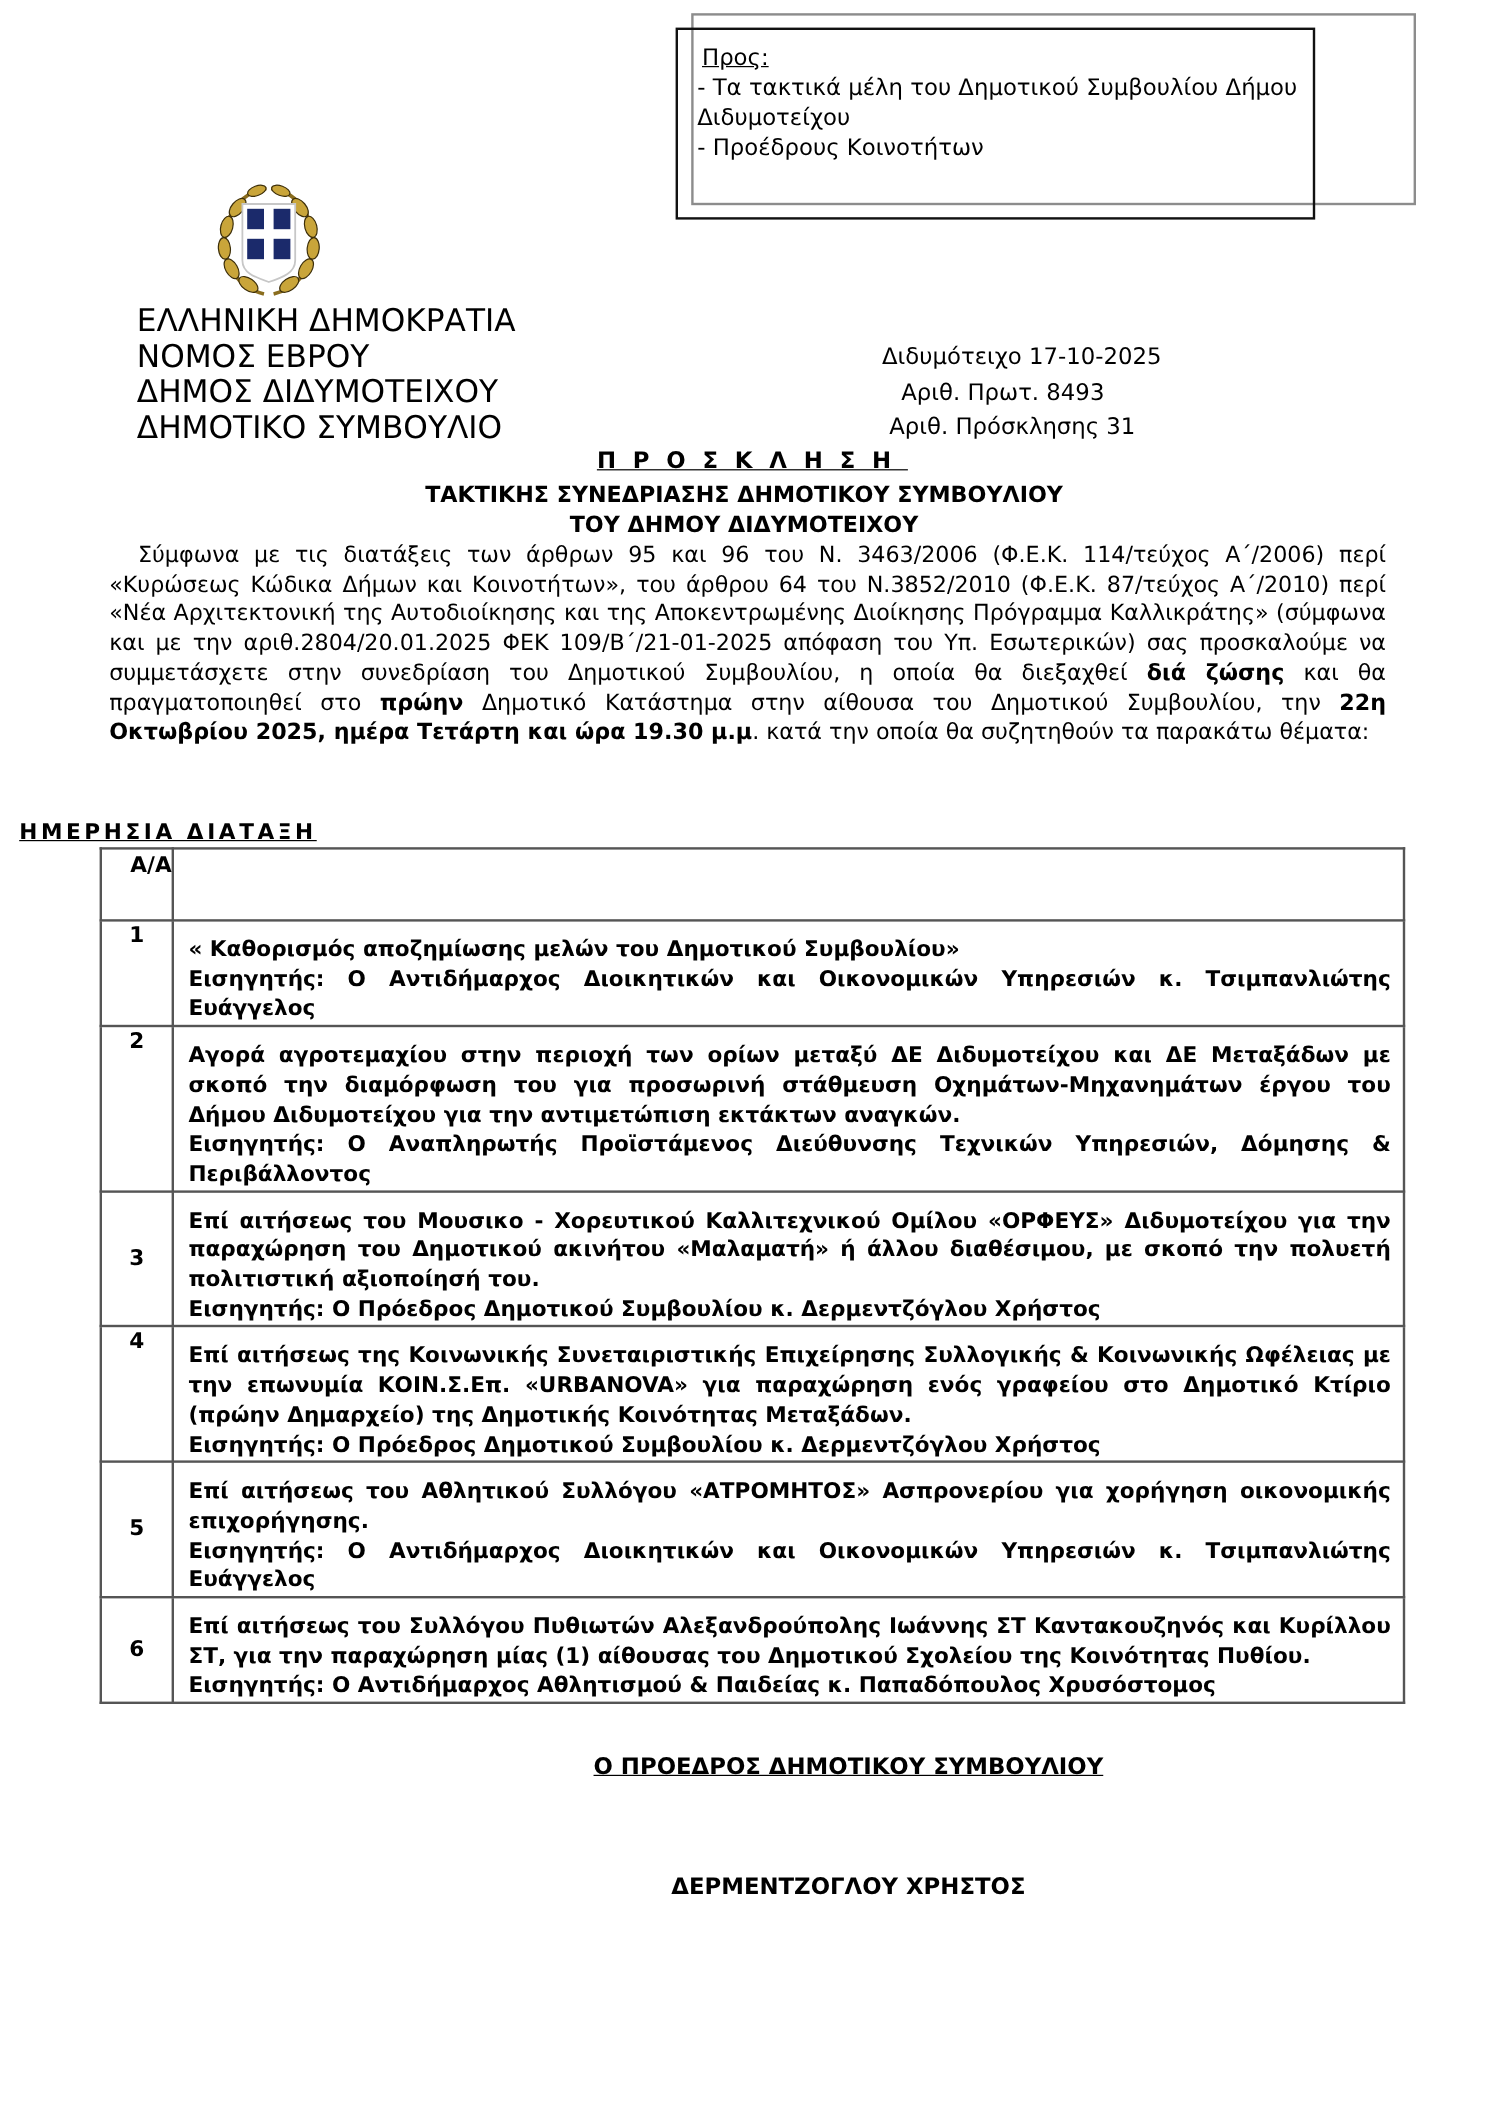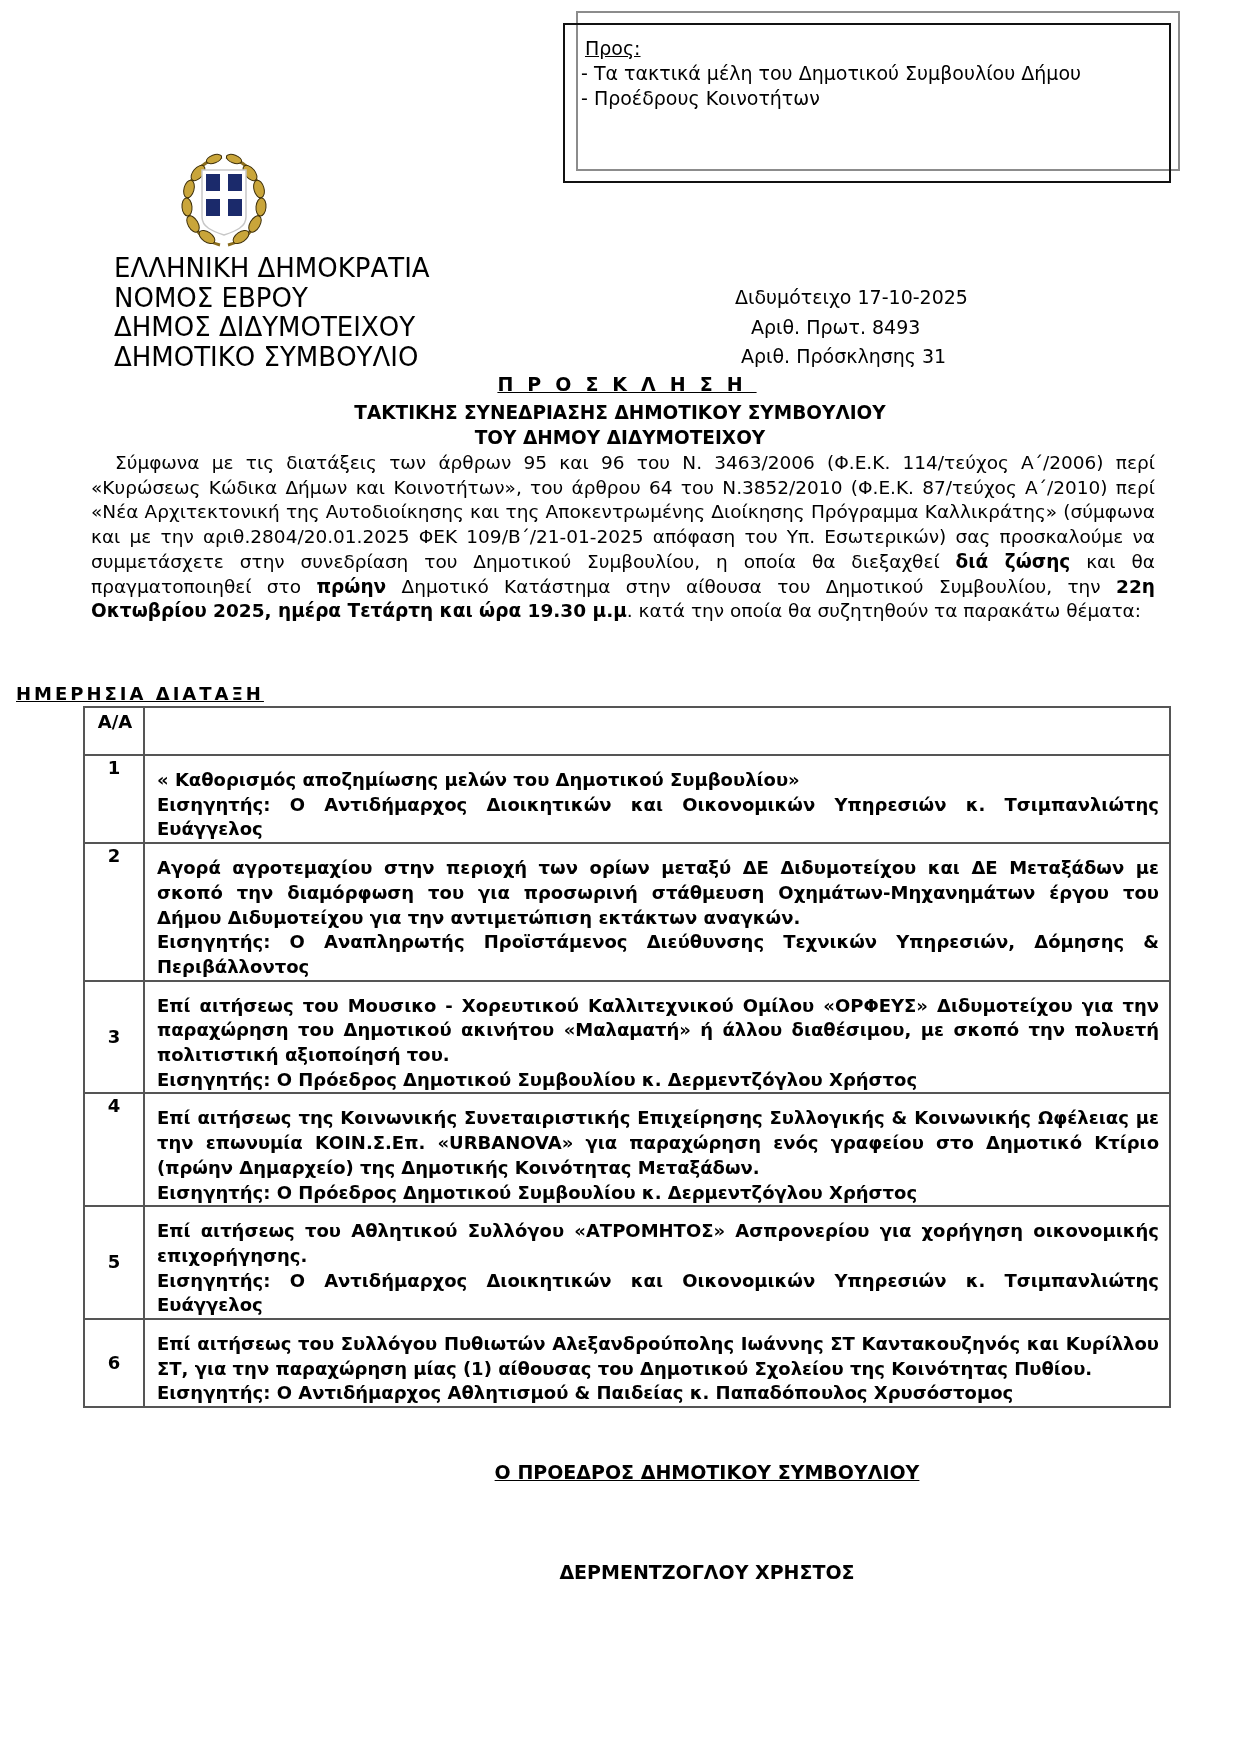--- a/index.html
+++ b/index.html
@@ -4,21 +4,21 @@
 <style>
   * { box-sizing: border-box; margin: 0; padding: 0; }
   html, body { width: 1240px; height: 1754px; background: #ffffff; }
   body { position: relative; font-family: "DejaVu Sans", sans-serif; color: #000; overflow: hidden; }
 
   .recipients-outer {
     position: absolute; left: 576px; top: 11px; width: 604px; height: 160px;
     border: 2px solid #8c8c8c;
   }
   .recipients-box {
-    position: absolute; left: 563px; top: 23px; width: 608px; height: 160px;
+    position: absolute; left: 563px; top: 23px; width: 533px; height: 160px;
     border: 2px solid #111;
     padding: 11px 0 0 16px;
     font-size: 19px; line-height: 25px;
   }
   .recipients-box .title { text-decoration: underline; padding-left: 4px; }
   .recipients-box div { white-space: nowrap; }
 
   .emblem { position: absolute; left: 176px; top: 151px; width: 96px; height: 97px; }
 
   .authority { position: absolute; left: 114px; top: 254px; font-size: 26px; line-height: 29.5px; }
@@ -53,40 +53,41 @@
   }
   .agenda-title span { text-decoration: underline; }
 
   table.agenda {
     position: absolute; left: 83px; top: 706px; width: 1088px;
     border-collapse: collapse; font-size: 18px; font-weight: bold; line-height: 24.7px;
   }
   table.agenda td { border: 2px solid #555; vertical-align: top; }
   table.agenda td.num { width: 60px; text-align: center; vertical-align: middle; }
   table.agenda td.num.top { vertical-align: top; }
-  table.agenda td.hdr { text-align: center; padding-left: 2px; height: 48px; vertical-align: top; padding-top: 2px; }
+  table.agenda td.hdr { text-align: right; padding-left: 2px; height: 60px; vertical-align: top; padding-top: 2px; }
   table.agenda td.content { padding: 12px 10px 0 12px; text-align: justify; }
   table.agenda td.content div { text-align: justify; }
 
   .sig-title {
     position: absolute; left: 0; width: 1240px; top: 1461px; text-align: center;
     font-weight: bold; font-size: 19px; padding-left: 174px; text-decoration: underline;
   }
   .sig-name {
     position: absolute; left: 0; width: 1240px; top: 1561px; text-align: center;
     font-weight: bold; font-size: 19px; padding-left: 174px;
   }
 </style>
 </head>
 <body>
 
 <div class="recipients-outer"></div>
 <div class="recipients-box">
   <div class="title">Προς:</div>
   <div>- Τα τακτικά μέλη του Δημοτικού Συμβουλίου Δήμου</div>
+  <div>Διδυμοτείχου</div>
   <div>- Προέδρους  Κοινοτήτων</div>
 </div>
 
 <div class="emblem">
   <svg width="96" height="97" viewBox="0 0 96 97">
     <g fill="none" stroke="#8a6d1e" stroke-width="3">
       <path d="M46 6 C20 10 8 35 12 60 C15 78 28 90 44 94"></path>
       <path d="M50 6 C76 10 88 35 84 60 C81 78 68 90 52 94"></path>
     </g>
     <g fill="#c9a53a" stroke="#3d2f0a" stroke-width="1">

